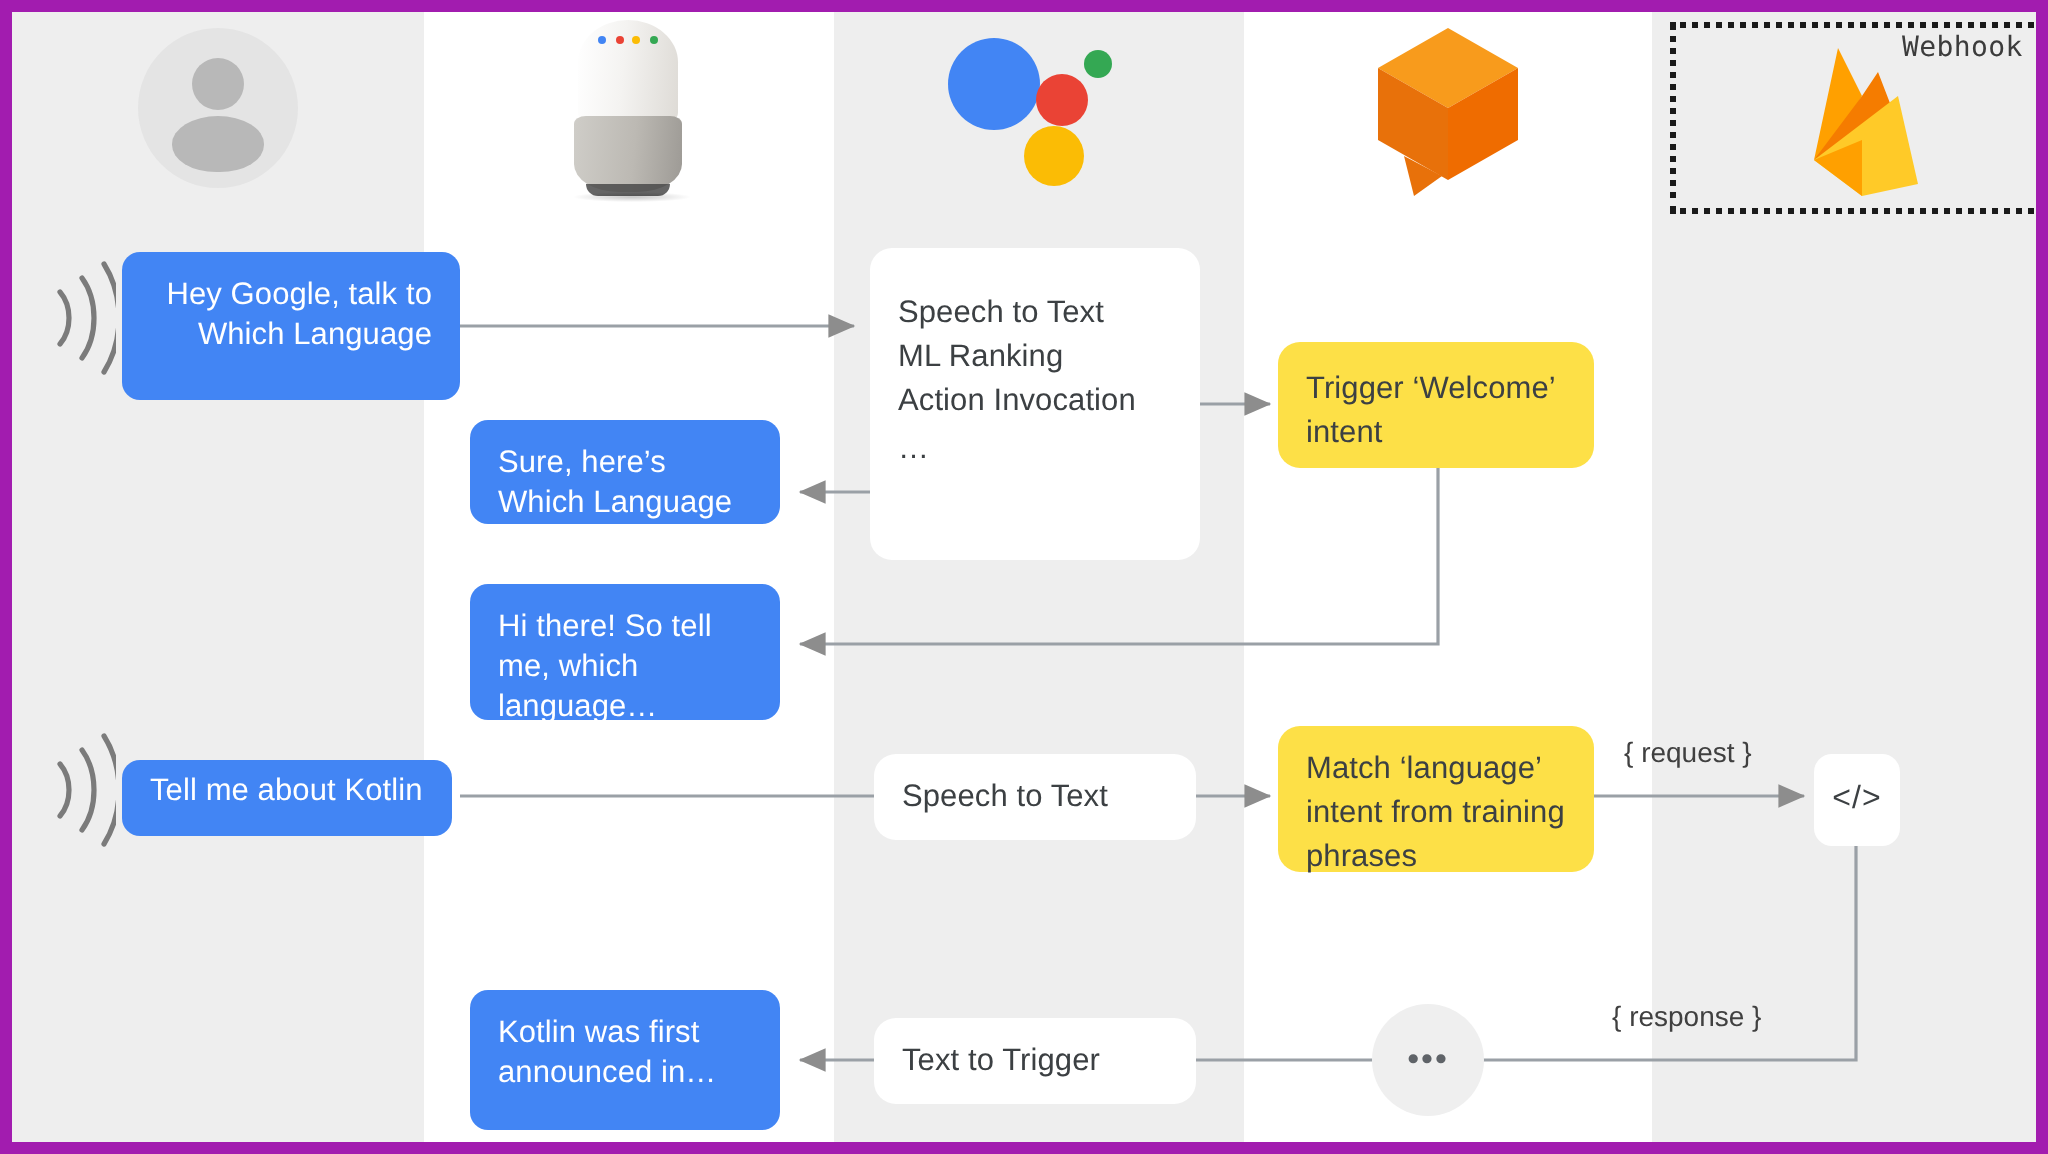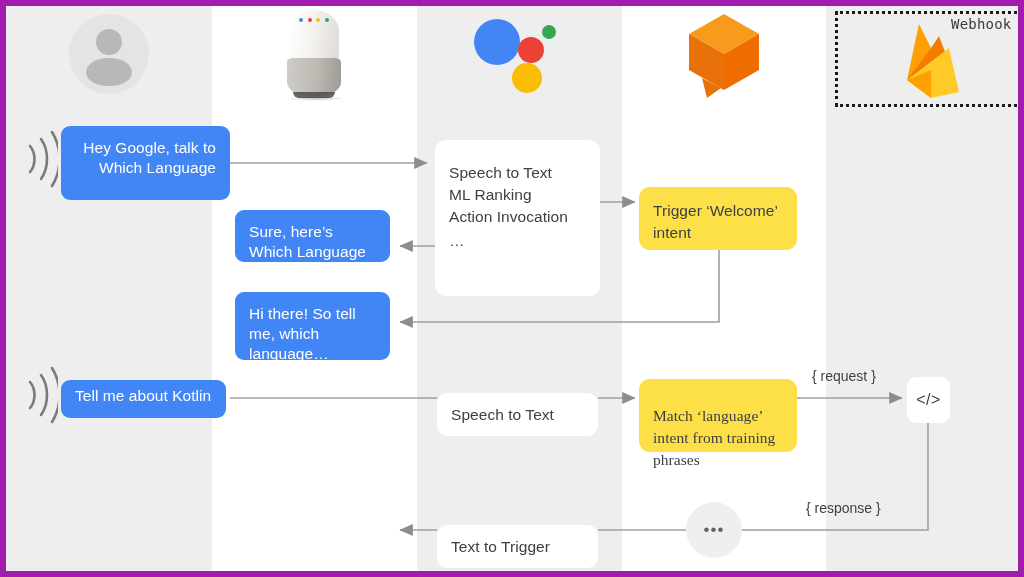--- a/index.html
+++ b/index.html
@@ -146,21 +146,20 @@
   
   .card {
     position: absolute;
     border-radius: 11px;
     font-size: 15.5px;
     line-height: 22px;
     color: #3c4043;
     padding: 12px 14px;
     box-sizing: border-box;
     letter-spacing: .05px;
-    margin-top: 16px;
   }
   .card-white { background: #ffffff; }
   .card-grey  { background: #fde047; }
 
   .code-box {
     position: absolute;
     background: #ffffff;
     border-radius: 9px;
     display: flex;
     align-items: center;
@@ -309,33 +308,34 @@
   </svg>
 
   <div class="bubble" style="left:55px;top:120px;width:169px;height:74px;text-align:right;">Hey Google, talk to Which Language</div>
 
   <div class="bubble" style="left:229px;top:204px;width:155px;height:52px;">Sure, here’s Which Language</div>
 
   <div class="bubble" style="left:229px;top:286px;width:155px;height:68px;">Hi there! So tell me, which language…</div>
 
   <div class="bubble" style="left:55px;top:374px;width:165px;height:38px;padding-top:6px;">Tell me about Kotlin</div>
 
+  <div class="bubble" style="left:229px;top:489px;width:155px;height:70px;">Kotlin was first announced in…</div>
 
   <div class="card card-white" style="left:429px;top:118px;width:165px;height:156px;padding-top:22px;">
     <div>Speech to Text</div>
     <div>ML Ranking</div>
     <div>Action Invocation</div>
     <div style="line-height:26px;">…</div>
   </div>
 
   <div class="card card-grey" style="left:633px;top:165px;width:158px;height:63px;padding-top:13px;">Trigger ‘Welcome’ intent</div>
 
   <div class="card card-white" style="left:431px;top:371px;width:161px;height:43px;padding-top:11px;">Speech to Text</div>
 
-  <div class="card card-grey" style="left:633px;top:357px;width:158px;height:73px;padding-top:26px;font-family:Liberation Serif, serif;">Match ‘language’ intent from training phrases</div>
+  <div class="card card-grey" style="left:633px;top:357px;width:158px;height:73px;padding-top:11px;">Match ‘language’ intent from training phrases</div>
 
   <div class="card card-white" style="left:431px;top:503px;width:161px;height:43px;padding-top:11px;">Text to Trigger</div>
 
   <div class="code-box" style="left:901px;top:371px;width:43px;height:46px;">&lt;/&gt;</div>
 
   <div class="dots-circle" style="left:680px;top:496px;width:56px;height:56px;">•••</div>
 
   <div class="edge-label" style="left:806px;top:362px;">{ request }</div>
   <div class="edge-label" style="left:800px;top:494px;">{ response }</div>
 

